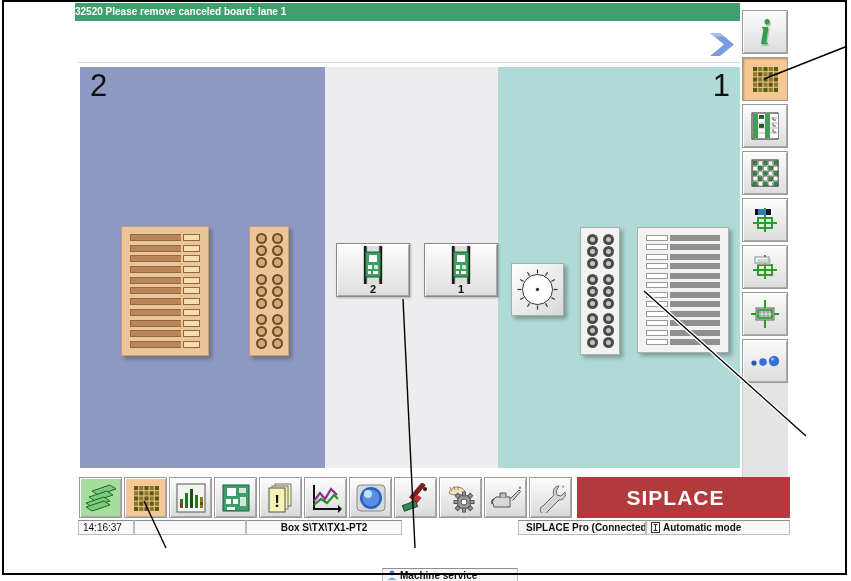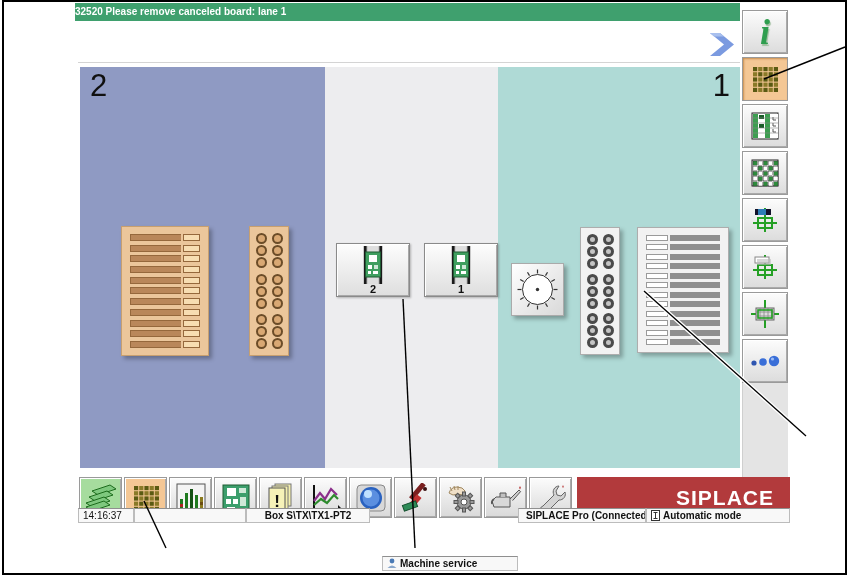--- a/index.html
+++ b/index.html
@@ -61,24 +61,24 @@
   .info-glyph{font-family:"Liberation Serif",serif;font-style:italic;font-weight:bold;
               font-size:36px;color:#2F9E4F;text-shadow:1px 2px 1px #9fbf9f;line-height:36px;}
   
   .tbtn{position:absolute;top:477px;width:43px;height:41px;box-sizing:border-box;cursor:pointer;
         background:linear-gradient(#FCFCFC,#D9D9D9);border:1px solid #9a9a9a;
         box-shadow:inset 1px 1px 0 #fff,inset -1px -1px 0 #aaa;
         display:flex;align-items:center;justify-content:center;}
   .tbtn.sel-green{background:#A6DC9E;}
   .tbtn.sel-orange{background:#F4C795;}
   .brandbar{position:absolute;left:577px;top:477px;width:213px;height:41px;background:#B23A3C;
-            color:#fff;display:flex;align-items:center;justify-content:flex-end;
+            color:#fff;display:flex;align-items:center;justify-content:center;
             padding-right:16px;box-sizing:border-box;font-size:21px;font-weight:bold;letter-spacing:1px;}
   
-  .sseg{position:absolute;top:508px;height:15px;background:#F8F8F8;border:1px solid #bcbcbc;
+  .sseg{position:absolute;top:520px;height:15px;background:#F8F8F8;border:1px solid #bcbcbc;
         border-top-color:#8f8f8f;box-sizing:border-box;font-size:10px;line-height:12px;
         padding:1px 4px;white-space:nowrap;overflow:hidden;color:#111;display:flex;align-items:center;gap:3px;}
   .sseg.bold{font-weight:bold;}
   
   .callouts{position:absolute;left:0;top:0;width:851px;height:581px;pointer-events:none;z-index:50;}
 </style>
 </head>
 <body>
 
 <div id="screen">
@@ -557,21 +557,21 @@
   </div>
 
   <div class="brandbar">
     <span>SIPLACE</span>
   </div>
 
   <div class="sseg" style="left:78px;width:56px;">
     <span>14:16:37</span>
   </div>
   <div class="sseg" style="left:134px;width:112px;"></div>
-  <div class="sseg bold" style="left:246px;width:124px;justify-content:center;">
+  <div class="sseg bold" style="left:246px;width:156px;justify-content:center;">
     <span>Box S\TX\TX1-PT2</span>
   </div>
   <div class="sseg bold" style="left:382px;width:136px;margin-top:48px;">
     <svg width="10" height="11" viewBox="0 0 10 11">
       <circle cx="5" cy="3" r="2.4" fill="#4A7AB5"></circle>
         <path d="M0.5 10 q4.5 -5 9 0 z" fill="#8aa8cc"></path>
     </svg>
     <span>Machine service</span>
   </div>
   <div class="sseg bold" style="left:518px;width:128px;">

